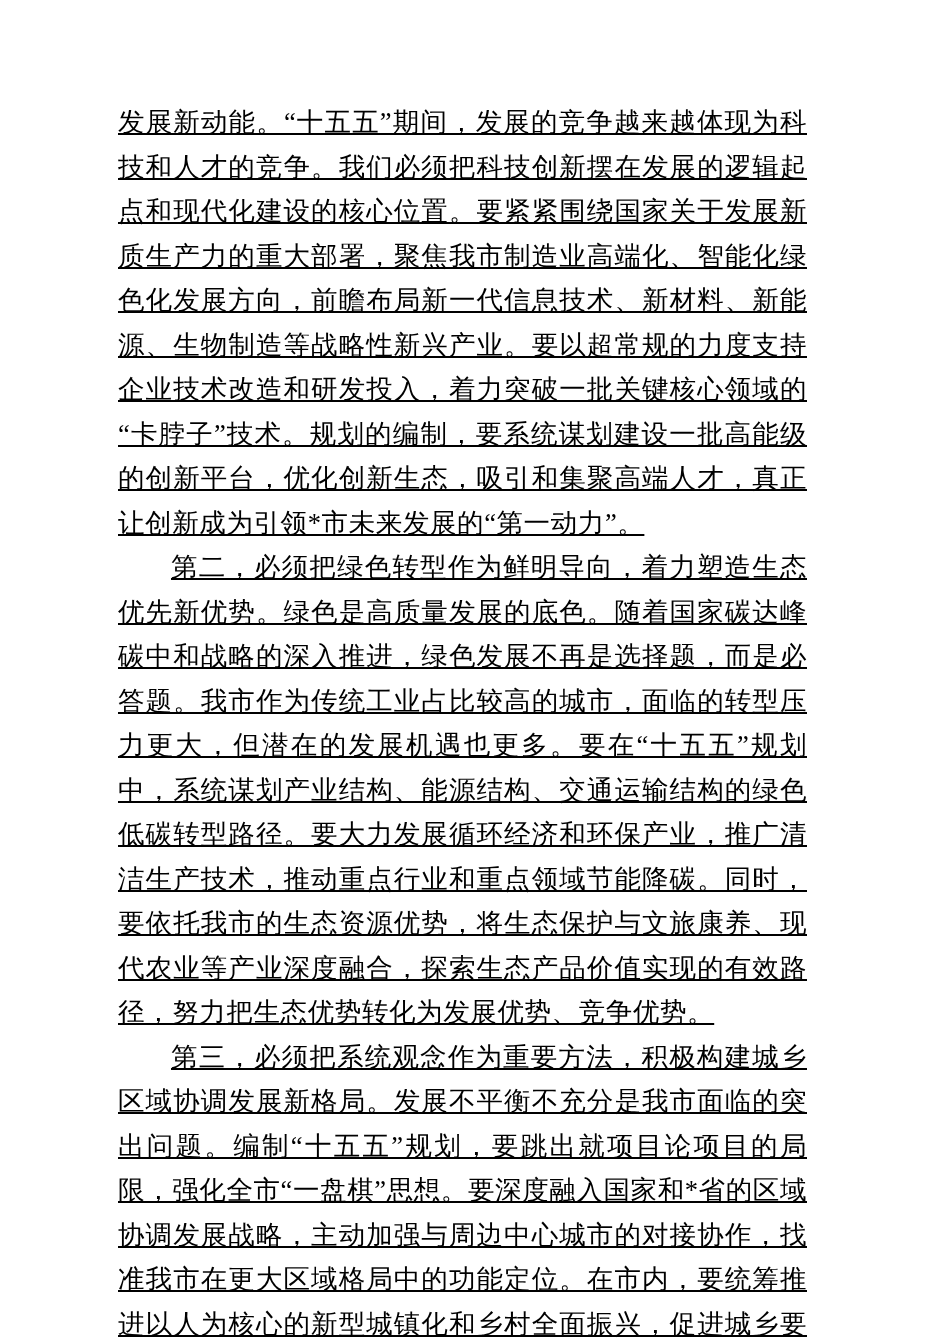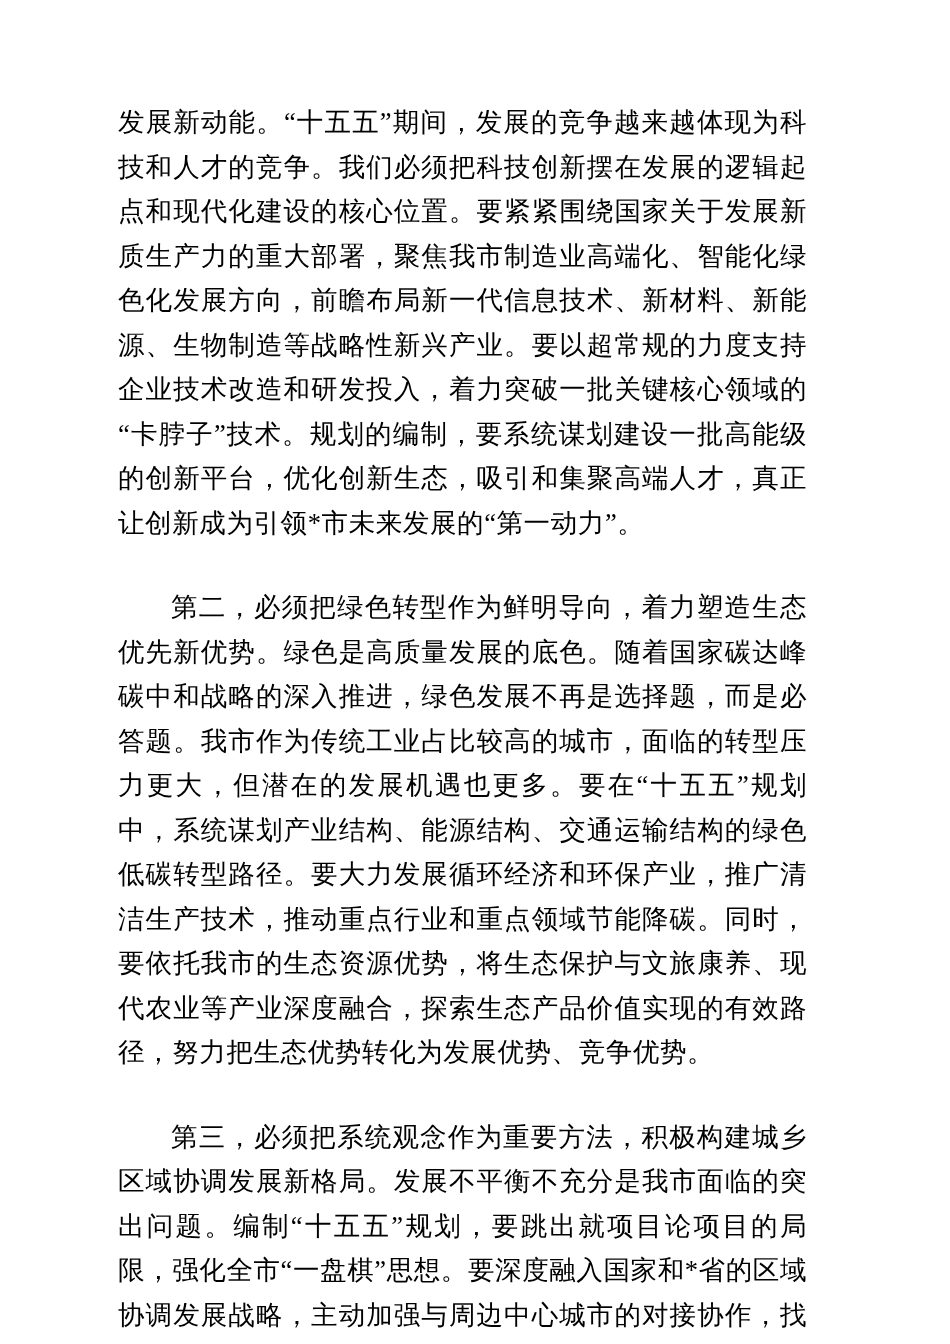--- a/index.html
+++ b/index.html
@@ -14,35 +14,35 @@
     color: #000000;
     overflow: hidden;
   }
   .page {
     position: relative;
     width: 882px;
     height: 1344px;
     box-sizing: border-box;
     padding: 100px 75px 60px 118px;
     background: #ffffff;
+    text-decoration: underline;
   }
   .doc-body {
     font-size: 26.5px;
     line-height: 44.5px;
     text-align: justify;
     text-justify: inter-ideograph;
     letter-spacing: 0.6px;
   }
   .para {
     margin: 0;
     text-indent: 0;
   }
   .para.indent {
     text-indent: 2em;
-    margin-top: 40px;
   }
 </style>
 </head>
 <body>
 
 <div class="page">
   <div class="doc-body">
     <p class="para">发展新动能。“十五五”期间，发展的竞争越来越体现为科技和人才的竞争。我们必须把科技创新摆在发展的逻辑起点和现代化建设的核心位置。要紧紧围绕国家关于发展新质生产力的重大部署，聚焦我市制造业高端化、智能化绿色化发展方向，前瞻布局新一代信息技术、新材料、新能源、生物制造等战略性新兴产业。要以超常规的力度支持企业技术改造和研发投入，着力突破一批关键核心领域的“卡脖子”技术。规划的编制，要系统谋划建设一批高能级的创新平台，优化创新生态，吸引和集聚高端人才，真正让创新成为引领*市未来发展的“第一动力”。</p>
     <p class="para indent">第二，必须把绿色转型作为鲜明导向，着力塑造生态优先新优势。绿色是高质量发展的底色。随着国家碳达峰碳中和战略的深入推进，绿色发展不再是选择题，而是必答题。我市作为传统工业占比较高的城市，面临的转型压力更大，但潜在的发展机遇也更多。要在“十五五”规划中，系统谋划产业结构、能源结构、交通运输结构的绿色低碳转型路径。要大力发展循环经济和环保产业，推广清洁生产技术，推动重点行业和重点领域节能降碳。同时，要依托我市的生态资源优势，将生态保护与文旅康养、现代农业等产业深度融合，探索生态产品价值实现的有效路径，努力把生态优势转化为发展优势、竞争优势。</p>
     <p class="para indent">第三，必须把系统观念作为重要方法，积极构建城乡区域协调发展新格局。发展不平衡不充分是我市面临的突出问题。编制“十五五”规划，要跳出就项目论项目的局限，强化全市“一盘棋”思想。要深度融入国家和*省的区域协调发展战略，主动加强与周边中心城市的对接协作，找准我市在更大区域格局中的功能定位。在市内，要统筹推进以人为核心的新型城镇化和乡村全面振兴，促进城乡要素双向流动和公共资源均衡配置。要根据不同县区的资源禀赋和发展基础，明确差异化的发展定位和支持政策，形成优势互补、各展其长、协同发展的生动局面。</p>

